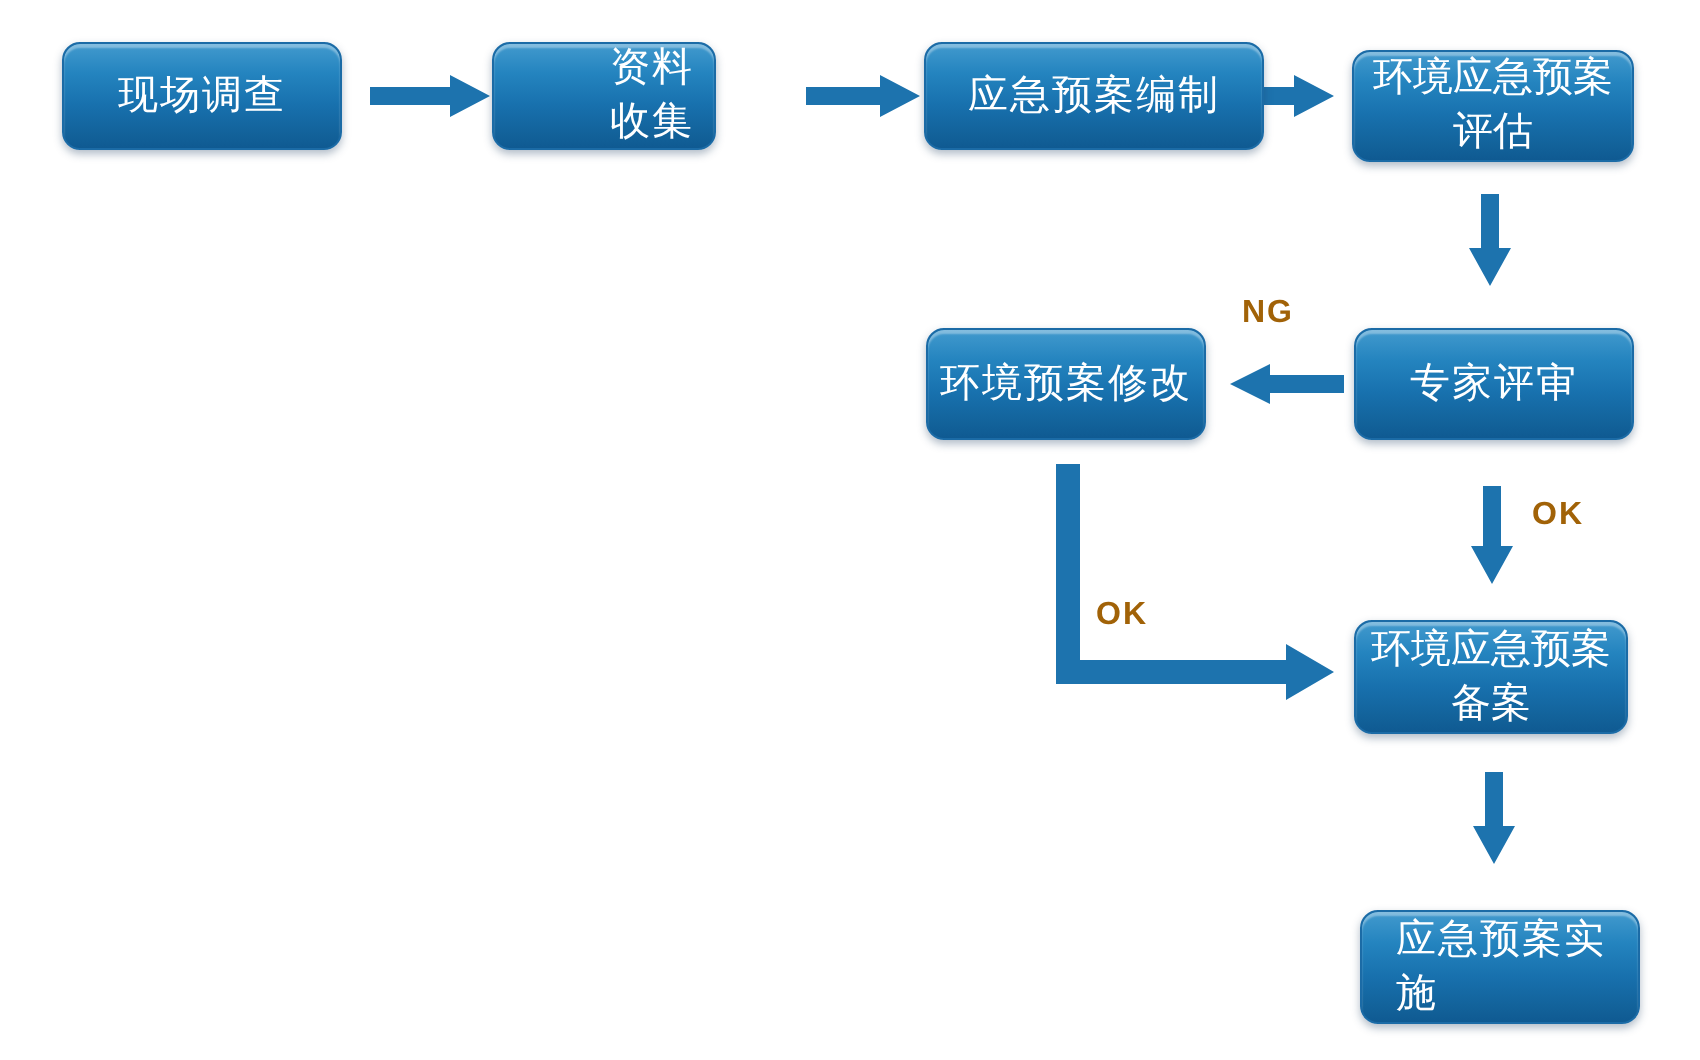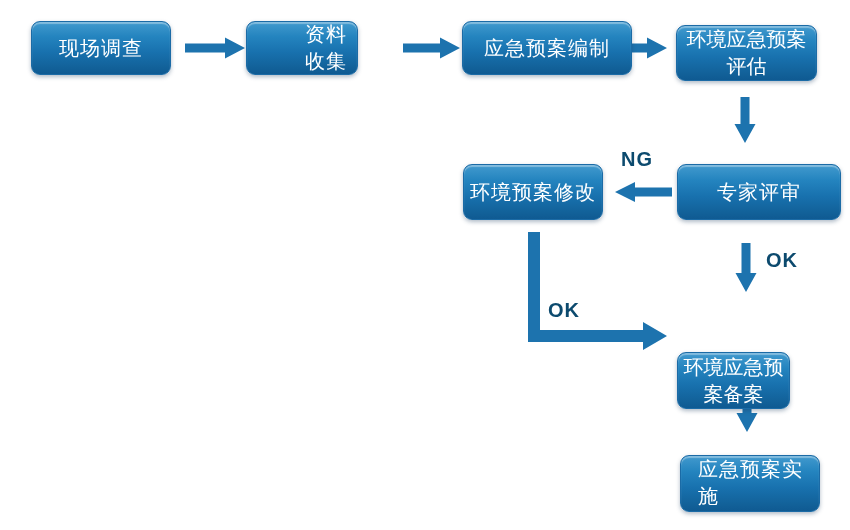--- a/index.html
+++ b/index.html
@@ -26,31 +26,32 @@
     font-size: 20px;
     line-height: 1.35;
     display: flex;
     align-items: center;
     justify-content: center;
     text-align: center;
     letter-spacing: 1px;
   }
   .node.tight { letter-spacing: 0; }
   .node.two-line {
+    flex-direction: column;
     align-items: flex-start;
     justify-content: center;
     padding-left: 17px;
     text-align: left;
     letter-spacing: 1px;
   }
   .edge-label {
     position: absolute;
-    color: #0c4a6e;
+    color: #a16207;
     font-weight: 700;
-    font-size: 20px;
+    font-size: 16px;
     letter-spacing: 1px;
   }
   #arrow-layer {
     position: absolute;
     left: 0;
     top: 0;
     width: 850px;
     height: 530px;
   }
   .arrow { fill: #1d73ae; stroke: none; }
@@ -74,23 +75,23 @@
   <div class="node" style="left:31px; top:21px; width:140px; height:54px;">现场调查</div>
 
   <div class="node" style="left:246px; top:21px; width:112px; height:54px;padding-left:48px;">资料收集</div>
 
   <div class="node" style="left:462px; top:21px; width:170px; height:54px;">应急预案编制</div>
 
   <div class="node tight" style="left:676px; top:25px; width:141px; height:56px;">环境应急预案评估</div>
 
   <div class="node" style="left:463px; top:164px; width:140px; height:56px;">环境预案修改</div>
 
-  <div class="node" style="left:677px; top:164px; width:164px; height:56px;">专家评审</div>
+  <div class="node" style="left:677px; top:164px; width:140px; height:56px;">专家评审</div>
 
-  <div class="node tight" style="left:677px; top:310px; width:113px; height:57px;margin-top:42px;">环境应急预案备案</div>
+  <div class="node tight" style="left:677px; top:310px; width:137px; height:57px;">环境应急预案备案</div>
 
   <div class="node two-line" style="left:680px; top:455px; width:140px; height:57px;">
     <span>应急预案实施</span>
   </div>
 
   <div class="edge-label" style="left:621px; top:148px;">NG</div>
 
   <div class="edge-label" style="left:766px; top:249px;">OK</div>
 
   <div class="edge-label" style="left:548px; top:299px;">OK</div>

